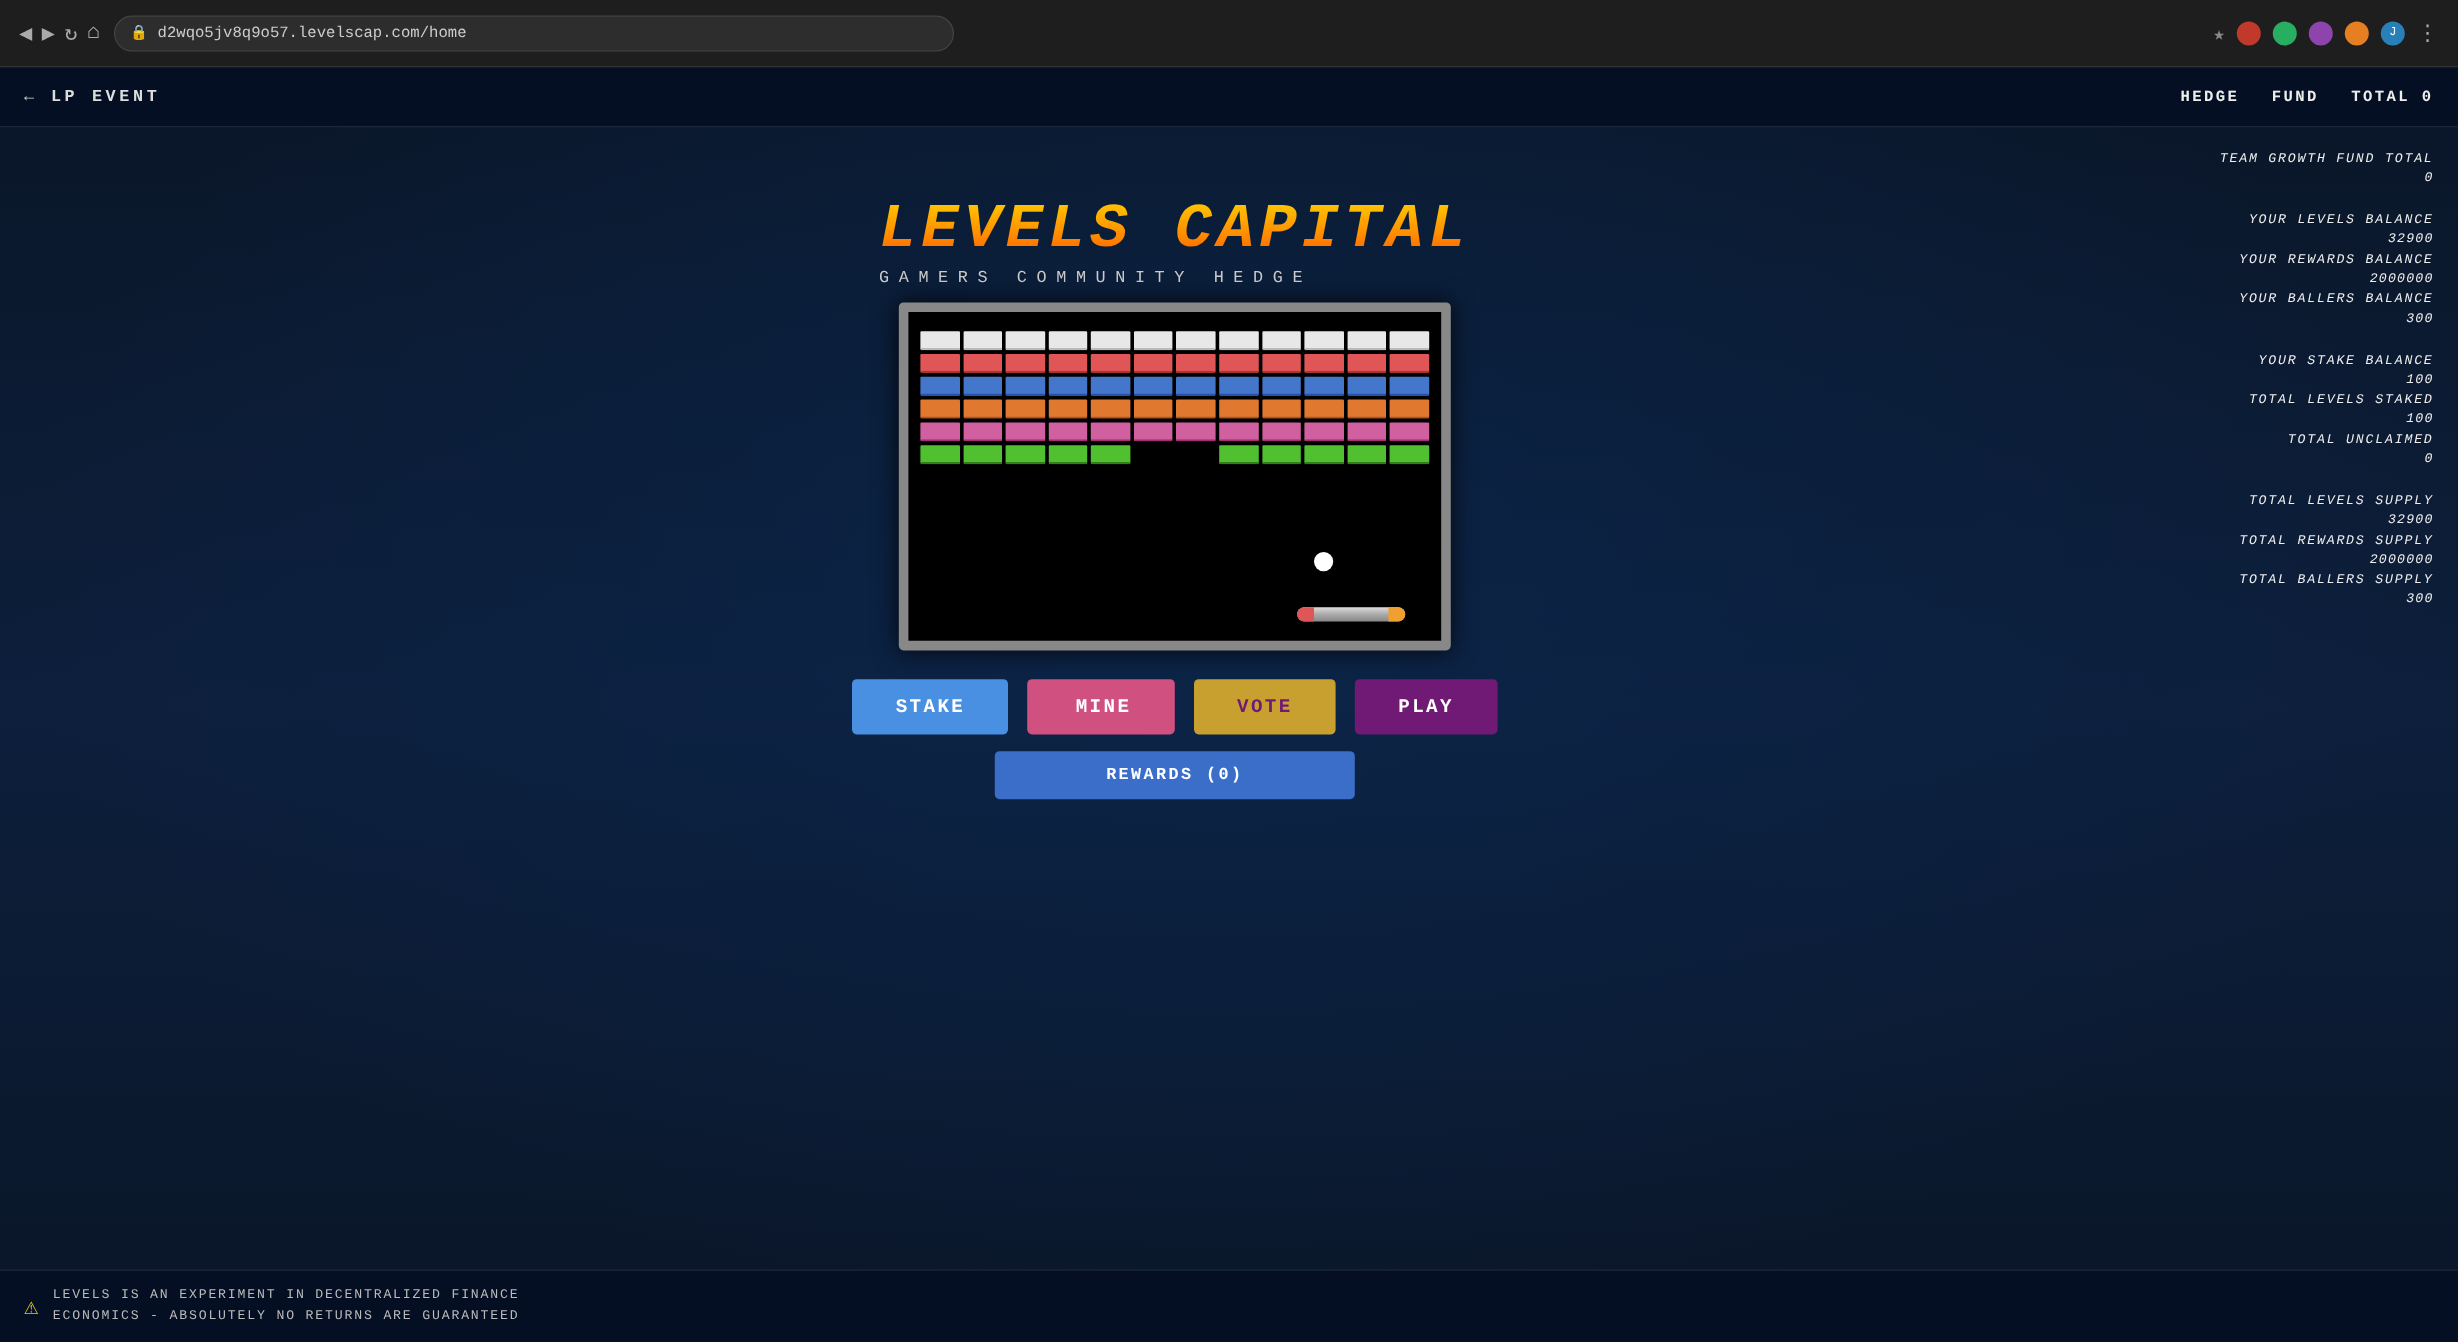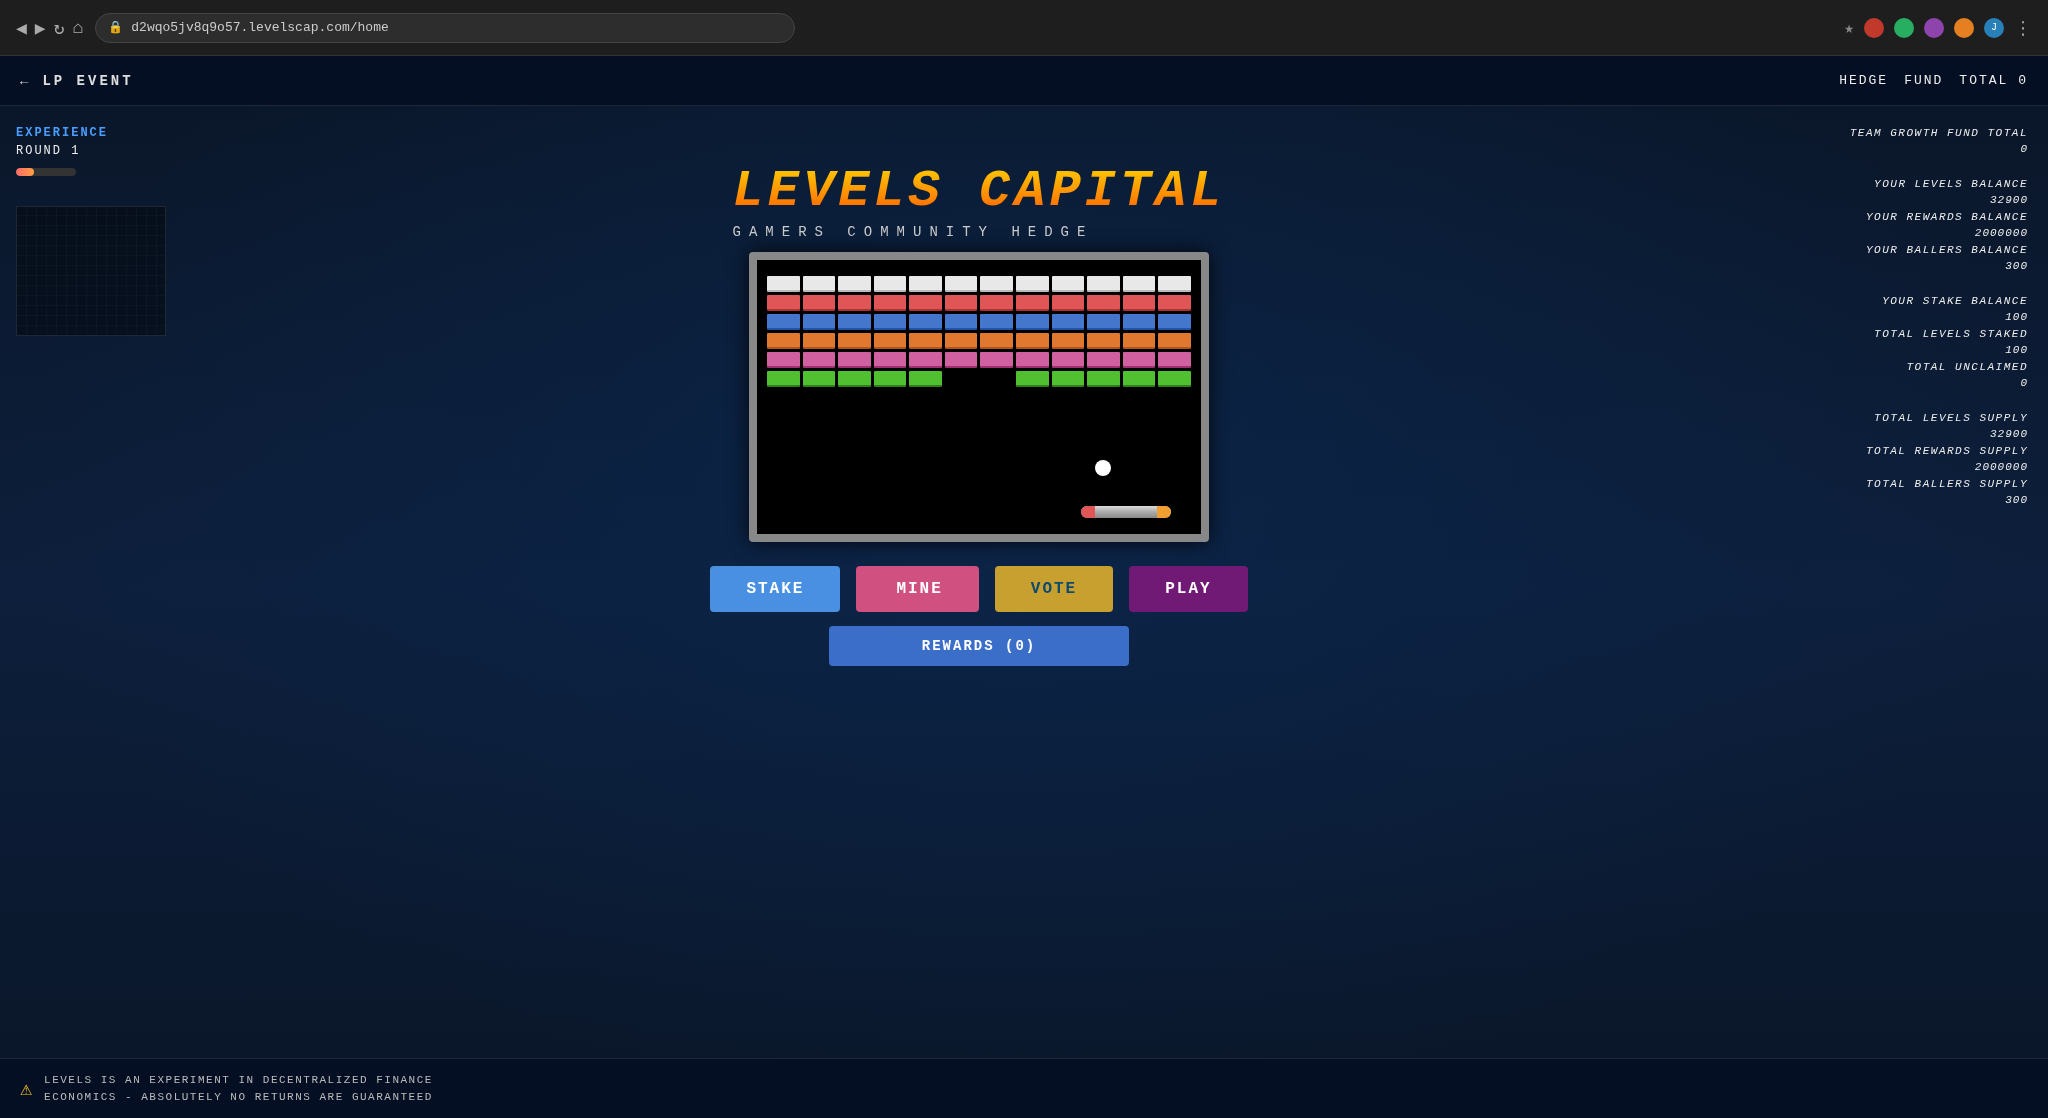--- a/index.html
+++ b/index.html
@@ -120,22 +120,23 @@
       color: #ddd;
       font-size: 14px;
       font-weight: bold;
       letter-spacing: 3px;
       margin-left: 4px;
     }
 
     .topbar-right {
       margin-left: auto;
       display: flex;
-      gap: 16px;
+      gap: 27px;
       align-items: flex-start;
+      font-weight: bold;
     }
 
     .topbar-right span {
       color: #eee;
       font-size: 13px;
       letter-spacing: 2px;
       cursor: pointer;
     }
 
     
@@ -374,21 +375,21 @@
     }
 
     .btn-mine {
       background: #d05080;
       color: white;
       padding-left: 40px;
     }
 
     .btn-vote {
       background: #c8a030;
-      color: #0c4a6e;
+      color: #701a75;
     }
 
     .btn-play {
       background: #701a75;
       color: white;
     }
 
     .rewards-row {
       margin-top: 14px;
       display: flex;
@@ -505,30 +506,20 @@
       </div>
       <div class="topbar-right">
         <span>HEDGE</span>
         <span>FUND</span>
         <span>
           <span>TOTAL</span>&nbsp;<span>0</span>
         </span>
       </div>
     </div>
 
-    <div class="left-sidebar">
-      <div class="experience-label">EXPERIENCE</div>
-      <div class="round-label">ROUND 1</div>
-      <div class="progress-bar-container">
-        <div class="progress-bar-fill" style="width: 30%;"></div>
-      </div>
-      <div class="minimap">
-        <div class="minimap-overlay"></div>
-      </div>
-    </div>
 
     <div class="right-sidebar">
       <div class="stat-group">
         <div class="stat-label">TEAM GROWTH FUND TOTAL</div>
         <div class="stat-value">0</div>
       </div>
       <div class="stat-group">
         <div class="stat-label">YOUR LEVELS BALANCE</div>
         <div class="stat-value">32900</div>
         <div class="stat-label">YOUR REWARDS BALANCE</div>

